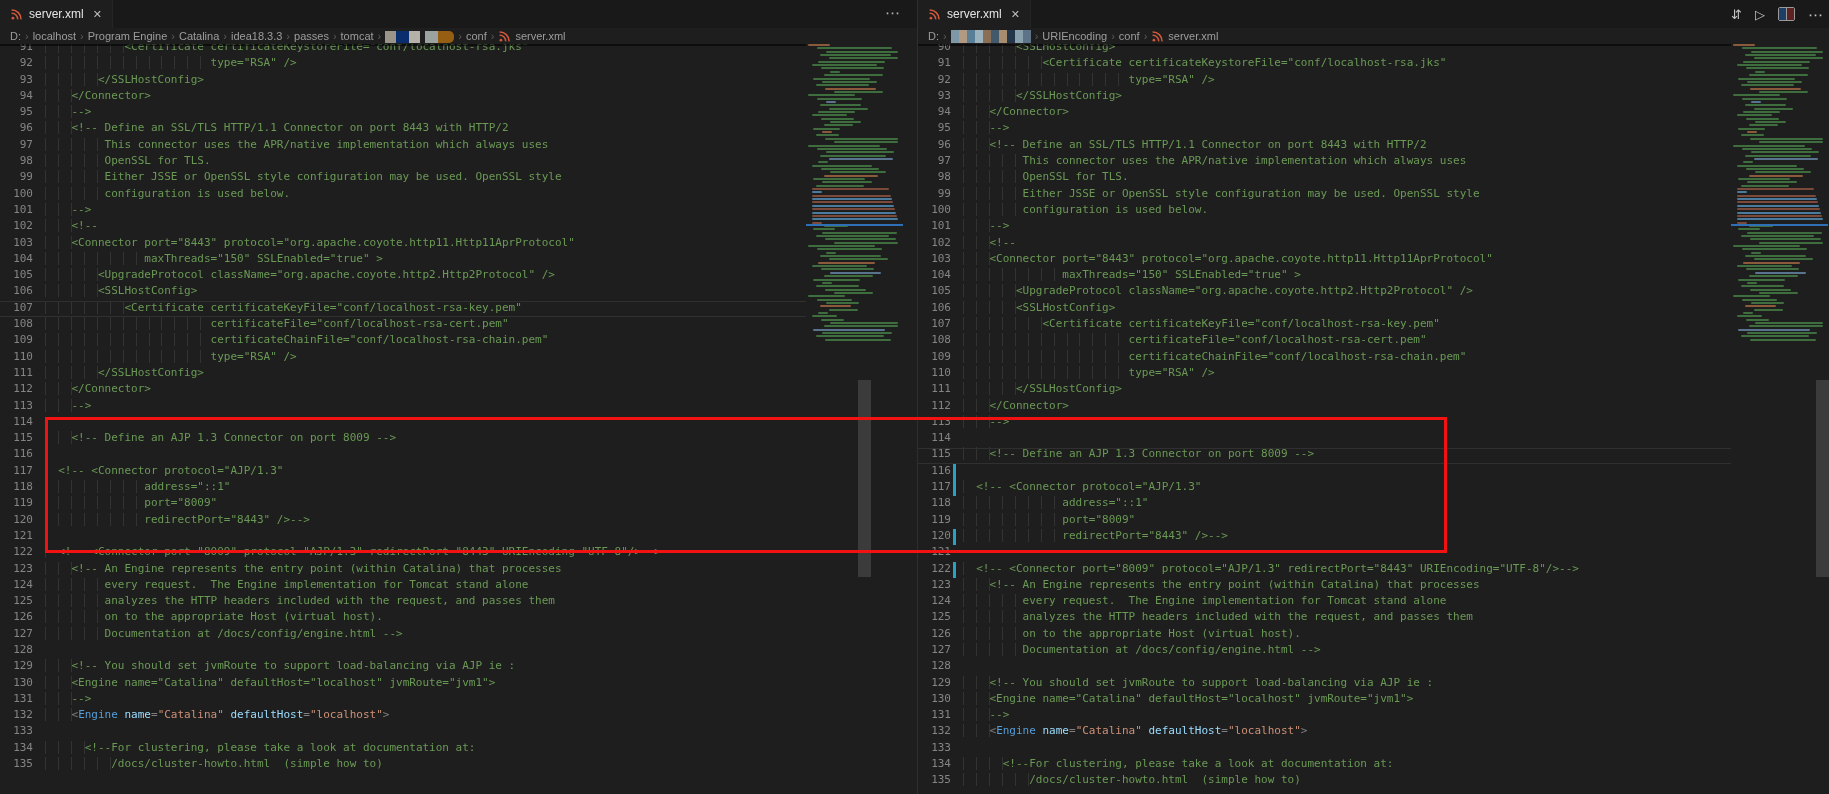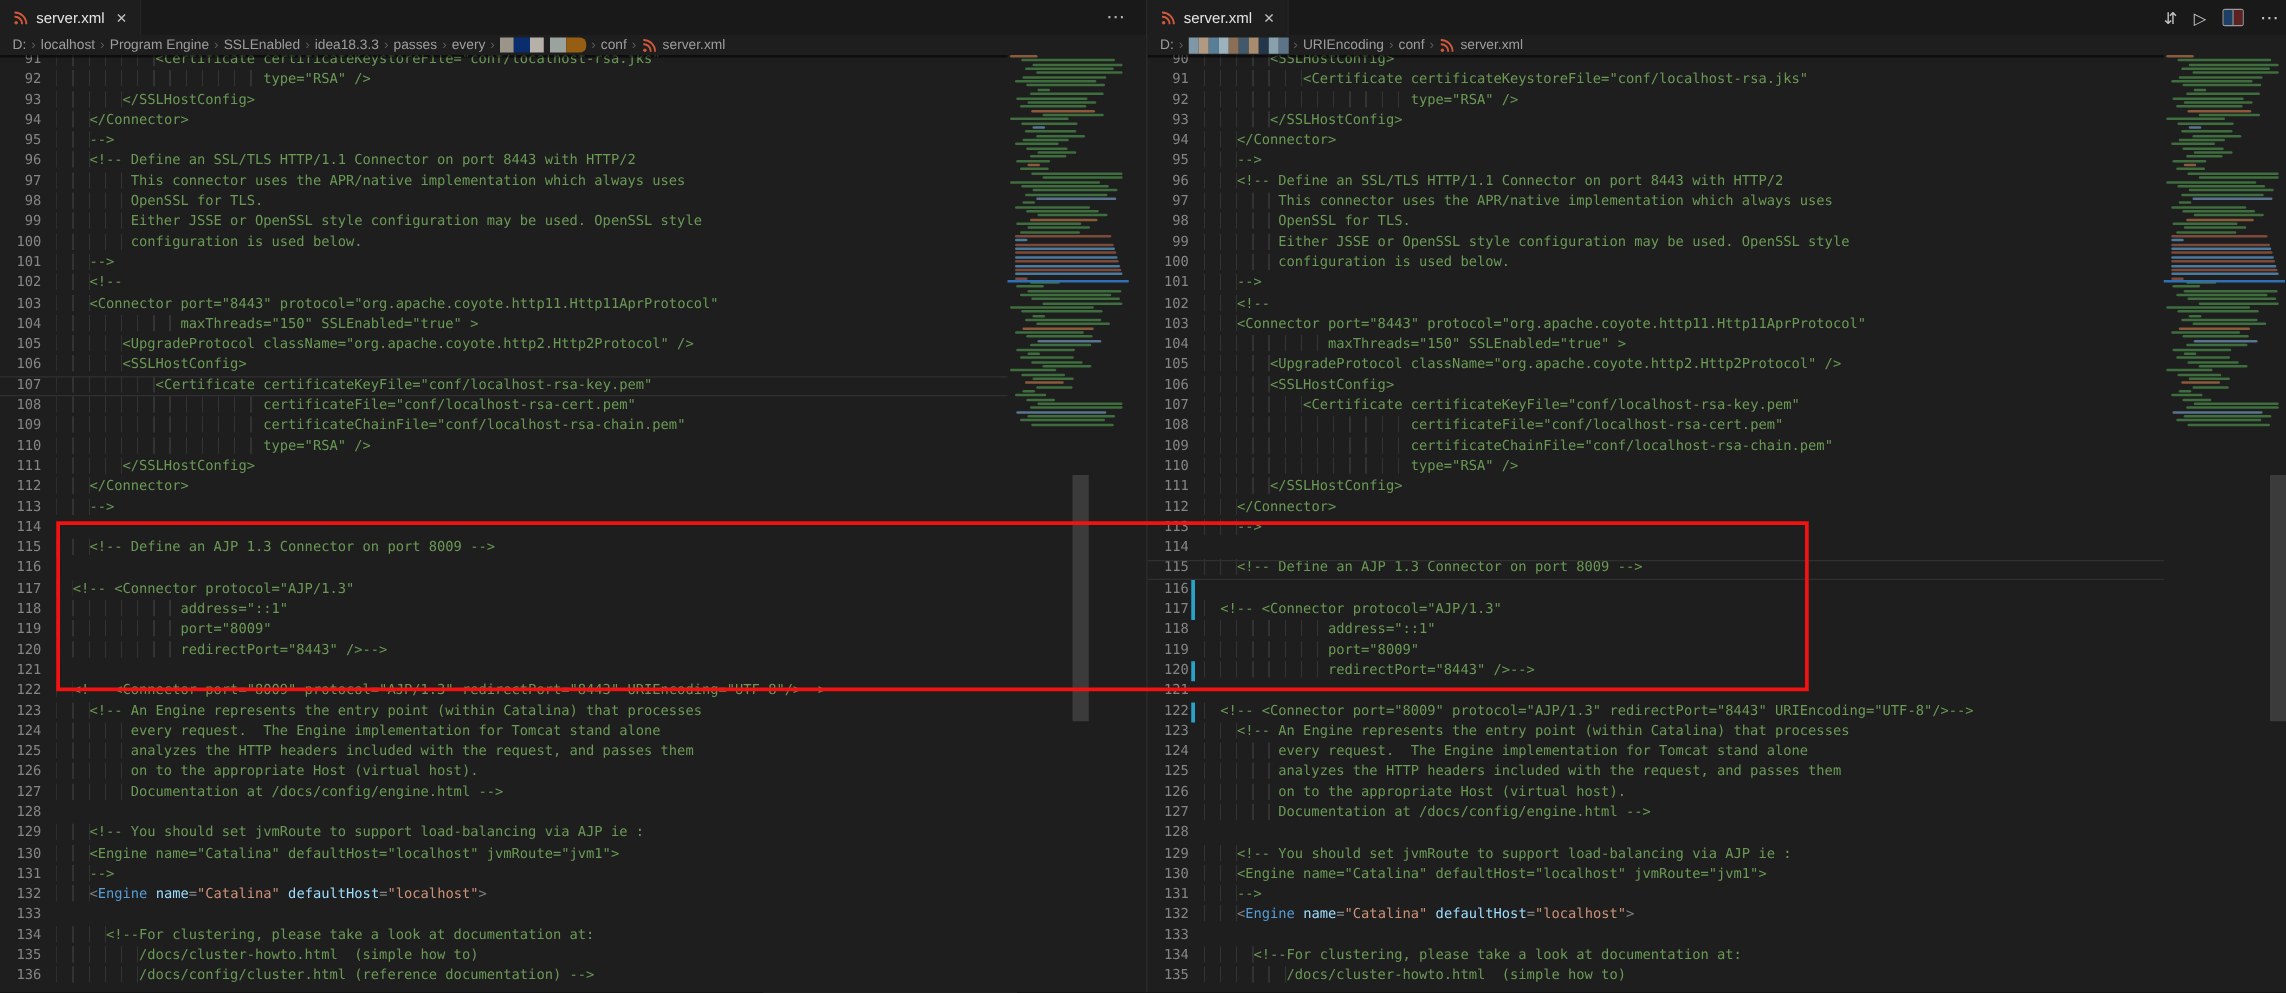--- a/index.html
+++ b/index.html
@@ -79,27 +79,27 @@
       </div>
       <div class="tab-overflow">⋯</div>
     </div>
     <div class="breadcrumb" id="bc-left">
         <span>D:</span>
         <span class="sep">›</span>
         <span>localhost</span>
         <span class="sep">›</span>
         <span>Program Engine</span>
         <span class="sep">›</span>
-        <span>SSLEnabled</span>
+        <span>Catalina</span>
         <span class="sep">›</span>
         <span>idea18.3.3</span>
         <span class="sep">›</span>
         <span>passes</span>
         <span class="sep">›</span>
-        <span>every</span>
+        <span>tomcat</span>
         <span class="sep">›</span>
         <span><span class="bc-block" style="width: 11px; background: rgb(155, 148, 136);"></span><span class="bc-block" style="width: 13px; background: rgb(10, 45, 109);"></span><span class="bc-block" style="width: 11px; background: rgb(181, 177, 168);"></span><span class="bc-gap"></span><span class="bc-block" style="width: 13px; background: rgb(154, 163, 158);"></span><span class="bc-block" style="width: 16px; background: rgb(149, 94, 18); border-radius: 0px 5px 5px 0px;"></span></span>
         <span class="sep">›</span>
         <span>conf</span>
         <span class="sep">›</span>
         <span style="display: inline-flex; align-items: center; gap: 4px;">
           <svg class="xmlicon" viewBox="0 0 16 16">
             <circle cx="3.6" cy="12.6" r="1.7" fill="#d1593b"></circle>
             <path d="M2 6.6 a7 7 0 0 1 7.4 7.4" stroke="#d1593b" fill="none" stroke-width="1.9"></path>
             <path d="M2 2.4 a11.4 11.4 0 0 1 11.6 11.6" stroke="#d1593b" fill="none" stroke-width="1.9"></path>
@@ -373,26 +373,20 @@
             <div class="gut">
               <span class="num">134</span>
             </div>
             <div class="code"><span class="ind">      </span><span class="tok-comment">&lt;!--For clustering, please take a look at documentation at:</span></div>
           </div>
           <div class="row">
             <div class="gut">
               <span class="num">135</span>
             </div>
             <div class="code"><span class="ind">          </span><span class="tok-comment">/docs/cluster-howto.html  (simple how to)</span></div>
-          </div>
-          <div class="row">
-            <div class="gut">
-              <span class="num">136</span>
-            </div>
-            <div class="code"><span class="ind">          </span><span class="tok-comment">/docs/config/cluster.html (reference documentation) --&gt;</span></div>
           </div>
         </div>
       <div class="minimap" id="mm-left" style="left:806px;">
           <div class="mm-row" style="top: 0px; left: 2px; width: 22px; background: rgb(138, 90, 58);"></div>
           <div class="mm-row" style="top: 3.35px; left: 11px; width: 75px; background: rgb(62, 110, 62);"></div>
           <div class="mm-row" style="top: 6.7px; left: 20px; width: 72px; background: rgb(62, 110, 62);"></div>
           <div class="mm-row" style="top: 10.05px; left: 14px; width: 71px; background: rgb(62, 110, 62);"></div>
           <div class="mm-row" style="top: 13.4px; left: 23px; width: 69px; background: rgb(62, 110, 62);"></div>
           <div class="mm-row" style="top: 16.75px; left: 12px; width: 67px; background: rgb(62, 110, 62);"></div>
           <div class="mm-row" style="top: 20.1px; left: 6px; width: 65px; background: rgb(62, 110, 62);"></div>

